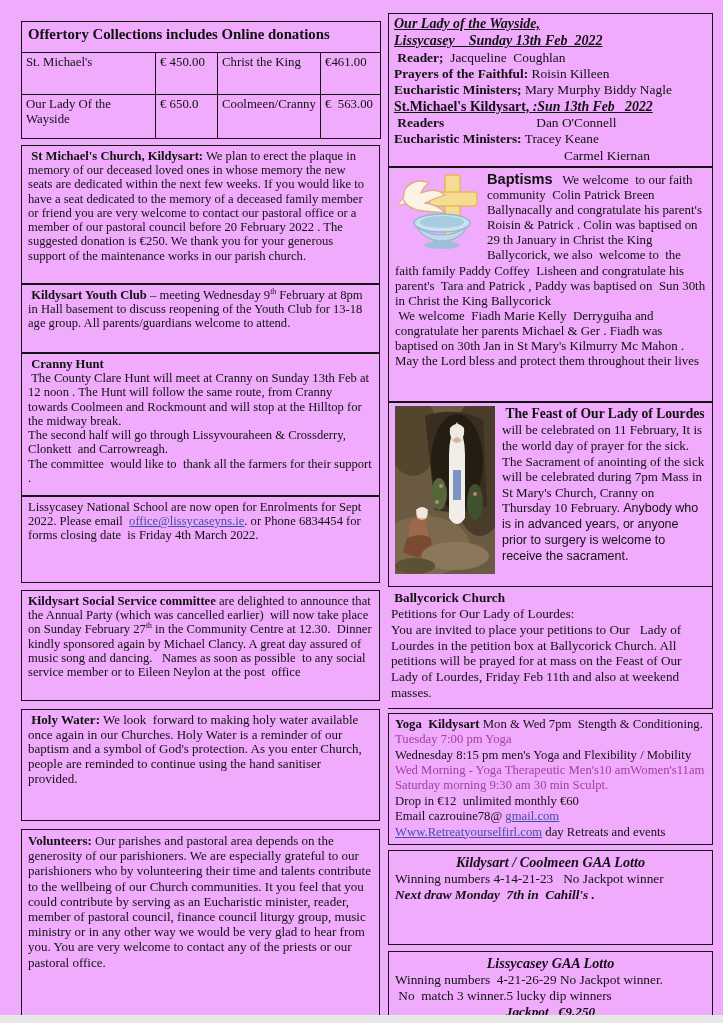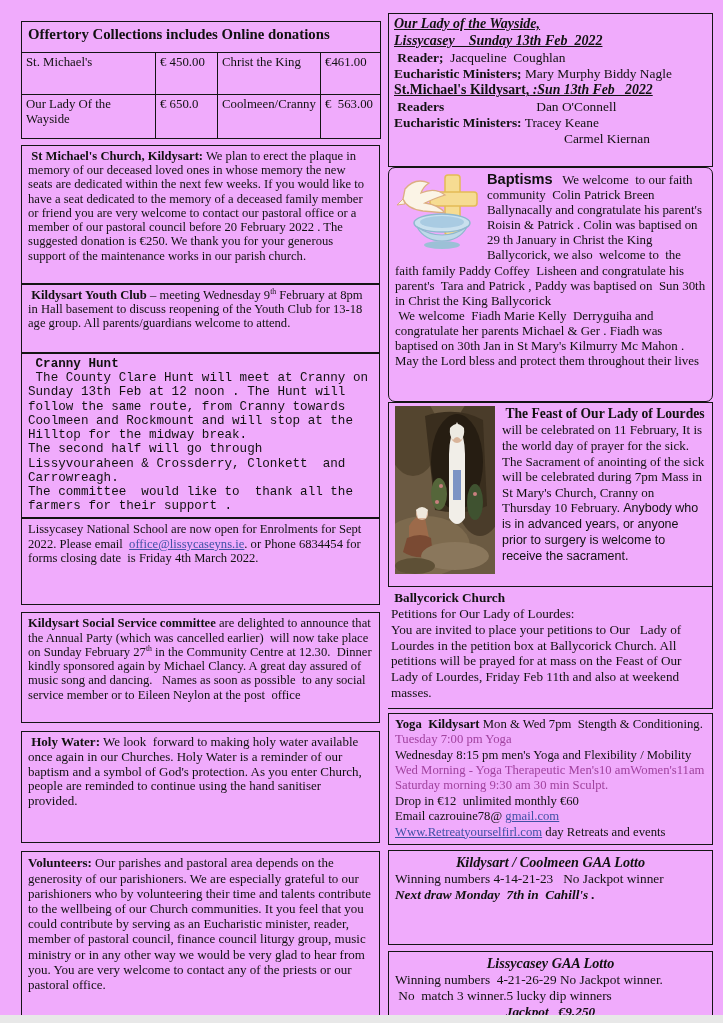--- a/index.html
+++ b/index.html
@@ -22,35 +22,35 @@
   .tablewrap { margin-bottom:6px; }
   table.offertory { border-collapse:collapse; width:100%; table-layout:fixed; }
   table.offertory td { border:1.7px solid #141414; padding:2px 4px; vertical-align:top;
                        font-size:12.8px; white-space:pre-wrap; }
   table.offertory tr.titlerow td { font-size:14.8px; font-weight:bold; padding:4px 6px 9px; }
   tr.r1 td { height:37px; } tr.r2 td { height:31px; } tr.r3 td { height:39px; }
 
   
   #box-stmichaels { min-height:130px; }
   #box-youth      { min-height:60px; }
-  #box-cranny     { min-height:134px;font-family:Liberation Mono, monospace; }
+  #box-cranny     { min-height:134px; }
   #box-school     { min-height:78px; margin-bottom:7px; }
   #box-social     { min-height:102px; margin-bottom:8px; }
   #box-holy       { min-height:103px; margin-bottom:8px; font-size:13px; }
   #box-volunteers { min-height:181px; font-size:13px; line-height:1.17; }
 
   
   #box-wayside { min-height:148px; font-size:13.4px; line-height:1.21; padding:2px 5px; }
   .way-h { font-weight:bold; font-style:italic; text-decoration:underline; font-size:14px; }
   .way-h2 { font-weight:bold; text-decoration:underline; font-size:13.8px; }
   .way-h2i { font-weight:bold; font-style:italic; text-decoration:underline; font-size:13.8px; }
   .readers-gap { display:inline-block; width:92px; }
   .carmel { margin-left:170px; }
 
-  #box-baptisms { min-height:226px; font-size:12.9px; line-height:1.17;border-radius:7px; }
+  #box-baptisms { min-height:226px; font-size:12.9px; line-height:1.17; }
   .bap-img { float:left; width:88px; height:80px; margin:0 4px 2px 0; }
   .bap-head { font-family:"Liberation Sans", sans-serif; font-weight:bold; font-size:14.6px; }
 
   #box-lourdes { min-height:176px; font-size:13px; line-height:1.2; }
   .lrd-img { float:left; width:100px; height:168px; margin:0 7px 0 0; }
   .lrd-title { font-weight:bold; font-size:13.6px; }
   .lrd-sans { font-family:"Liberation Sans", sans-serif; font-size:12.5px; }
 
   #box-bally { min-height:114px; border-width:0 1.6px 1.6px 0; padding-left:3px; font-size:13.2px; line-height:1.2; margin-bottom:4px; }
   .bally-h { font-weight:bold; }
@@ -114,20 +114,21 @@
     <div class="box" id="box-volunteers"><span class="t b">Volunteers:</span><span class="t"> Our parishes and pastoral area depends on the generosity of our parishioners. We are especially grateful to our parishioners who by volunteering their time and talents contribute to the wellbeing of our Church communities. It you feel that you could contribute by serving as an Eucharistic minister, reader, member of pastoral council, finance council liturgy group, music ministry or in any other way we would be very glad to hear from you. You are very welcome to contact any of the priests or our pastoral office.</span></div>
 
   </div>
 
   <div id="col-right" class="col">
 
     <div class="box" id="box-wayside">
       <div><span class="t way-h">Our Lady of the Wayside,</span></div>
       <div><span class="t way-h">Lissycasey    Sunday 13th Feb  2022</span></div>
       <div><span class="t b"> Reader;</span><span class="t">  Jacqueline  Coughlan</span></div>
+      <div><span class="t b">Prayers of the Faithful:</span><span class="t"> Roisin Killeen</span></div>
       <div><span class="t b">Eucharistic Ministers;</span><span class="t"> Mary Murphy Biddy Nagle</span></div>
       <div><span class="t way-h2">St.Michael's Kildysart,</span><span class="t way-h2i"> :Sun 13th Feb   2022</span></div>
       <div><span class="t b"> Readers</span><span class="readers-gap"></span><span class="t">Dan O'Connell</span></div>
       <div><span class="t b">Eucharistic Ministers:</span><span class="t"> Tracey Keane</span></div>
       <div class="carmel"><span class="t">Carmel Kiernan</span></div>
     </div>
 
     <div class="box" id="box-baptisms">
       <svg class="bap-img" viewBox="0 0 88 80">
         <rect x="50" y="4" width="15" height="60" rx="3" fill="#F6DC92" stroke="#E4BB55" stroke-width="1.5"></rect>

